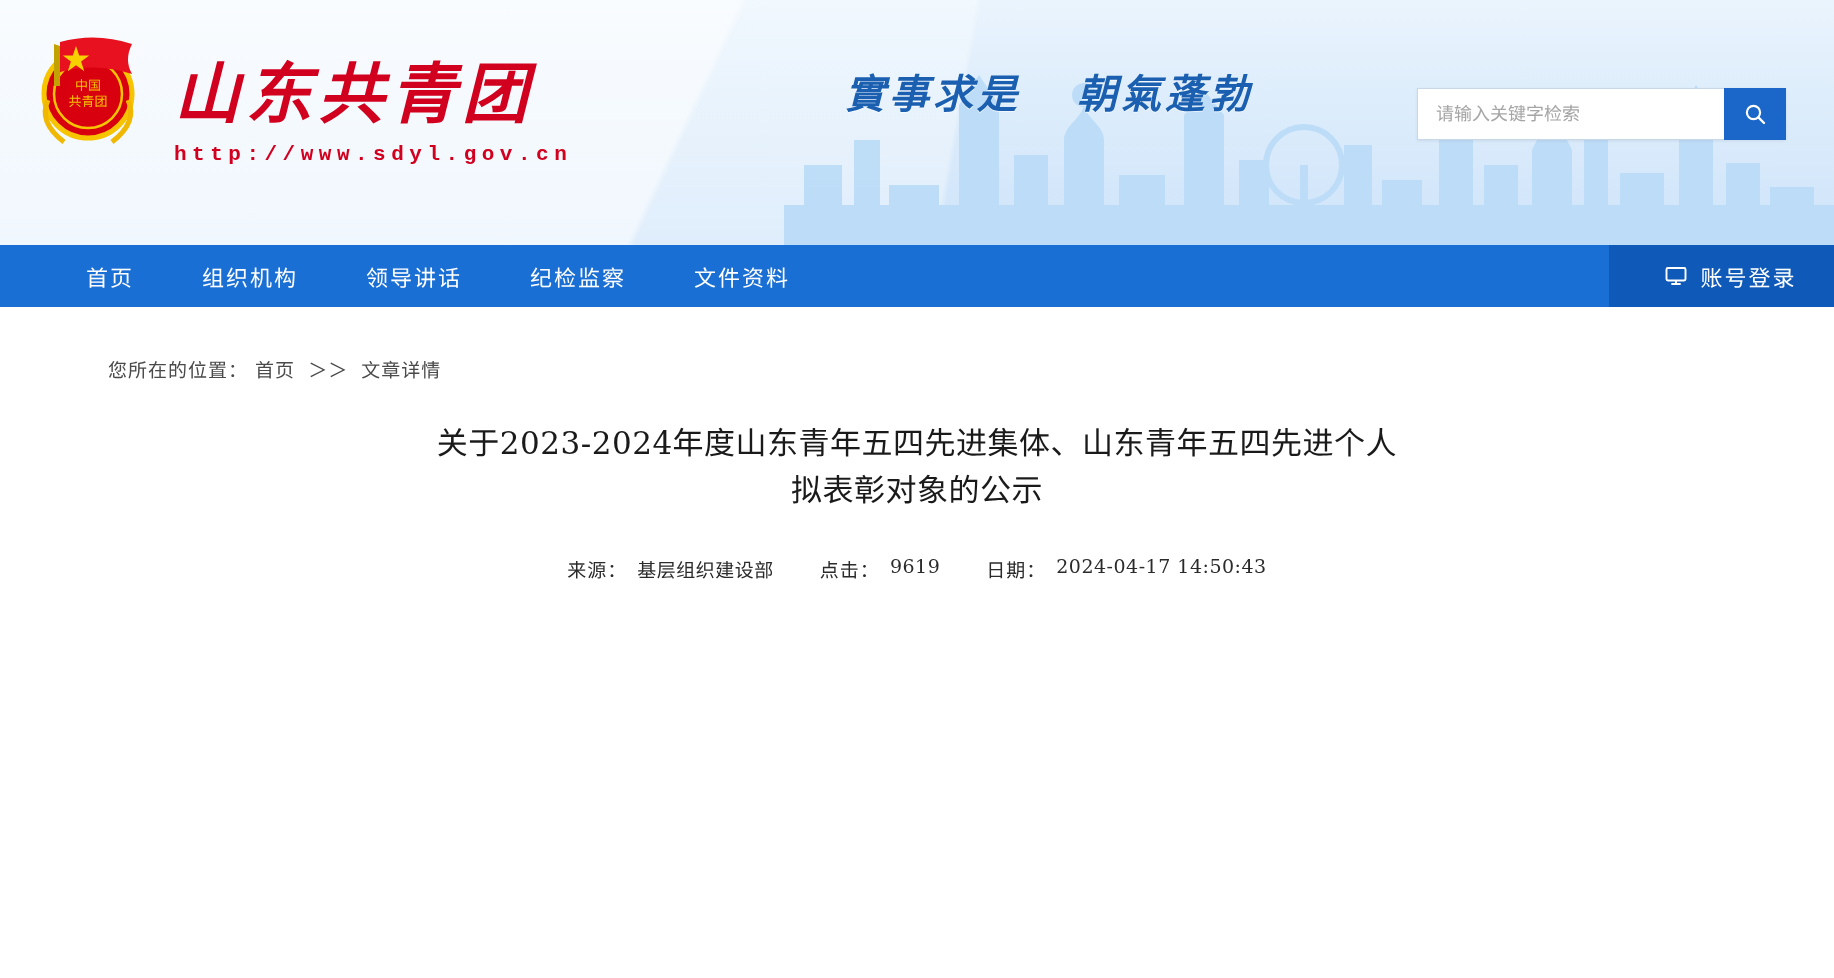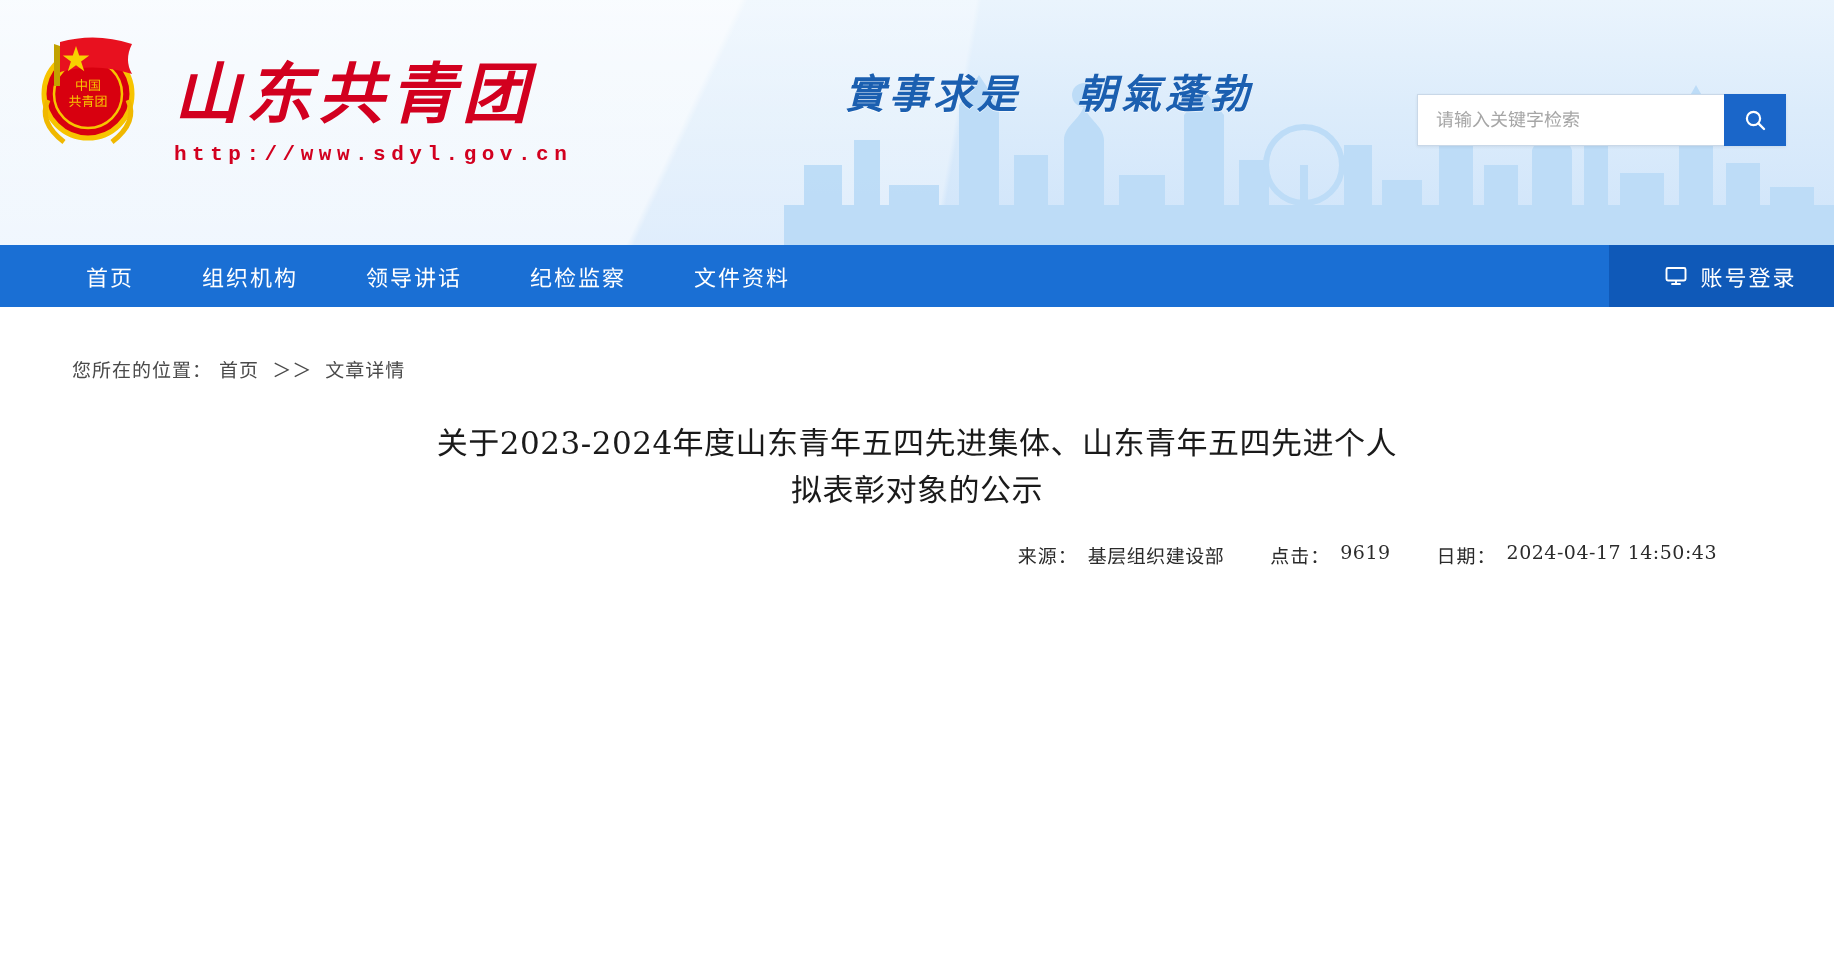--- a/index.html
+++ b/index.html
@@ -96,21 +96,21 @@
     font-style: italic;
     letter-spacing: 4px;
     white-space: nowrap;
     text-shadow: 0 1px 0 rgba(255,255,255,0.6);
   }
 
   
   .search-box {
     position: absolute;
     right: 48px;
-    top: 94px;
+    top: 88px;
     display: flex;
     align-items: stretch;
     height: 52px;
     box-shadow: 0 1px 3px rgba(0,0,0,0.07);
   }
   .search-input {
     width: 307px;
     height: 52px;
     border: 1px solid #c9d8e8;
     border-right: none;
@@ -170,21 +170,21 @@
     cursor: pointer;
     padding-left: 18px;
   }
 
   
   .content-wrap {
     background: #fff;
     padding: 0 0 40px 0;
   }
   .breadcrumb {
-    padding: 48px 0 0 72px;
+    padding: 48px 0 0 108px;
     font-size: 19px;
     color: #4a4a4a;
     font-family: "DejaVu Serif", "Liberation Serif", serif;
     letter-spacing: 1px;
   }
   .breadcrumb .bc-sep { margin: 0 6px; }
   .breadcrumb .bc-link { color: #4a4a4a; text-decoration: none; cursor: pointer; }
 
   .article {
     margin: 0 auto;
@@ -196,27 +196,27 @@
     max-width: 1120px;
     text-align: center;
     font-family: "DejaVu Serif", "Liberation Serif", serif;
     font-size: 31px;
     font-weight: normal;
     color: #1a1a1a;
     line-height: 1.5;
     letter-spacing: 0.5px;
   }
   .article-meta {
-    margin-top: 28px;
+    margin-top: 42px;
     text-align: center;
     font-family: "DejaVu Serif", "Liberation Serif", serif;
     font-size: 19px;
     color: #2b2b2b;
     display: flex;
-    justify-content: flex-end;
+    justify-content: center;
     gap: 46px;
     flex-wrap: wrap;
   }
   .meta-group { display: inline-flex; gap: 10px; }
   .meta-label { letter-spacing: 1px; }
   .meta-value { letter-spacing: 0.5px; }
 
   .article-body {
     margin-top: 70px;
     font-family: "DejaVu Serif", "Liberation Serif", serif;

